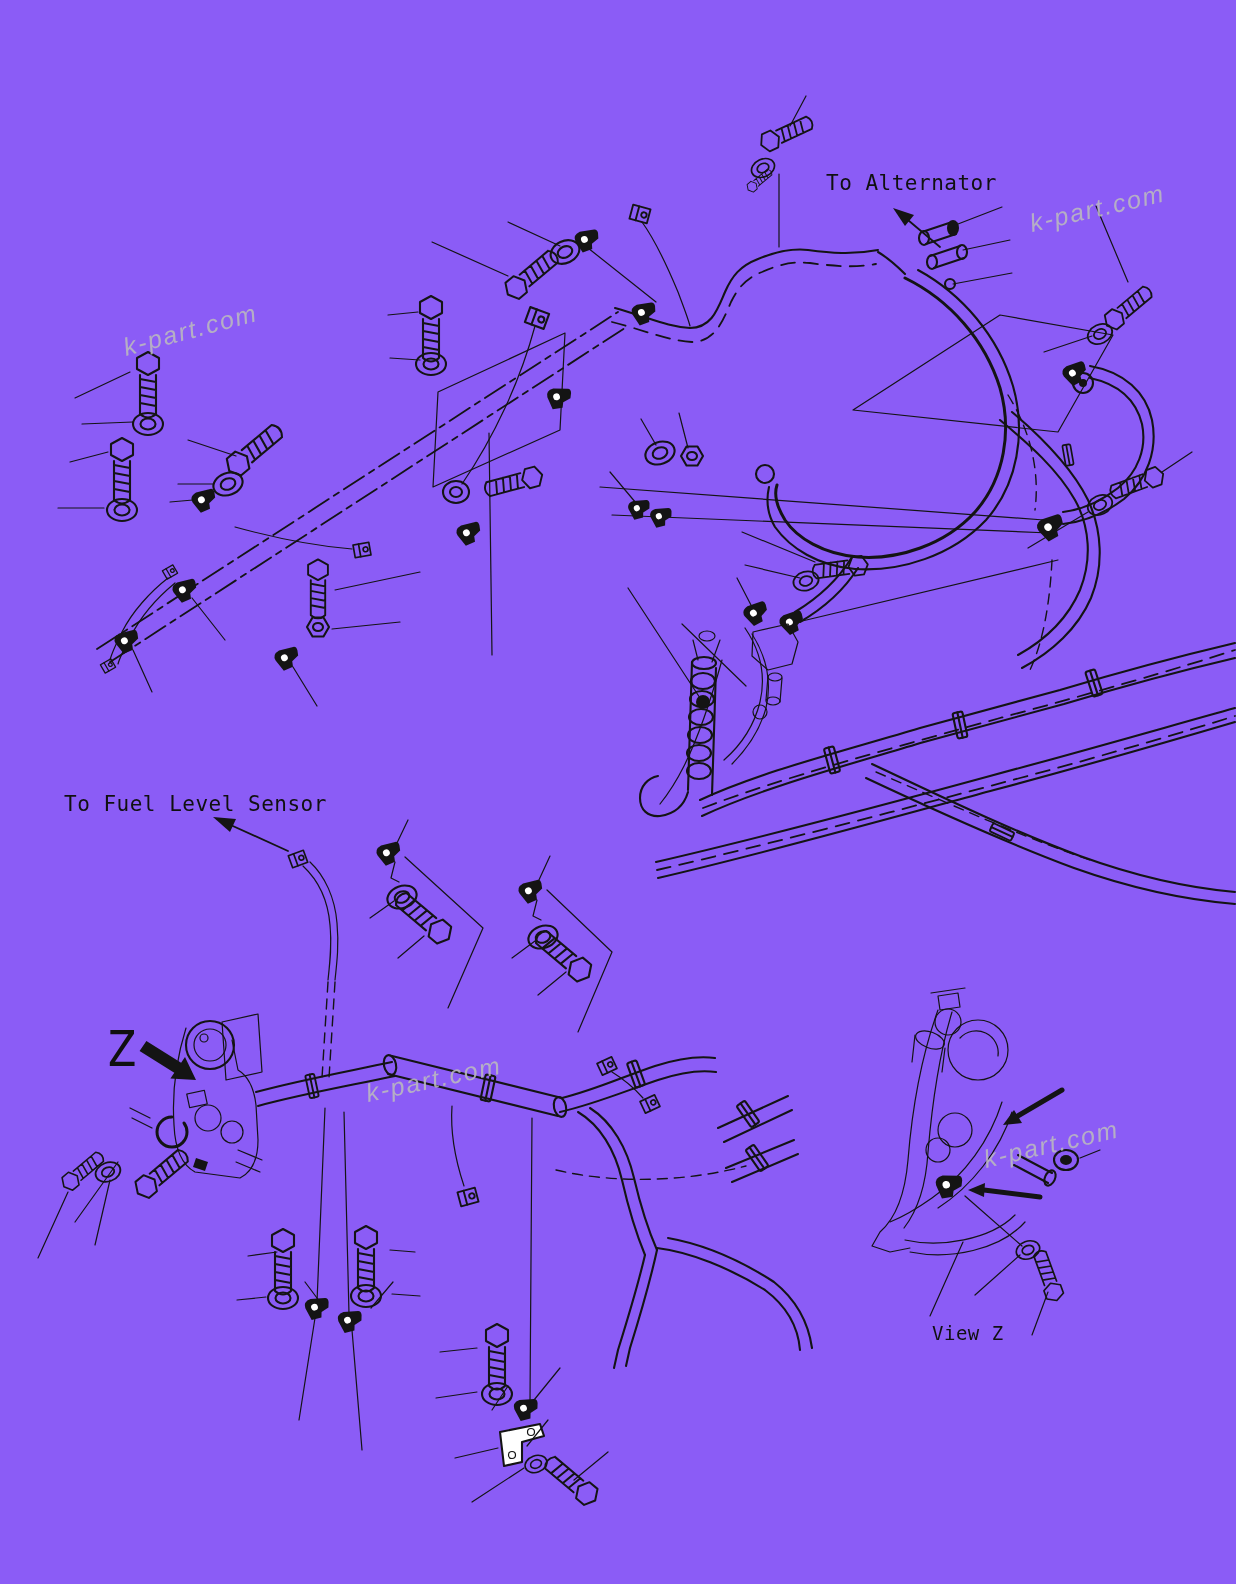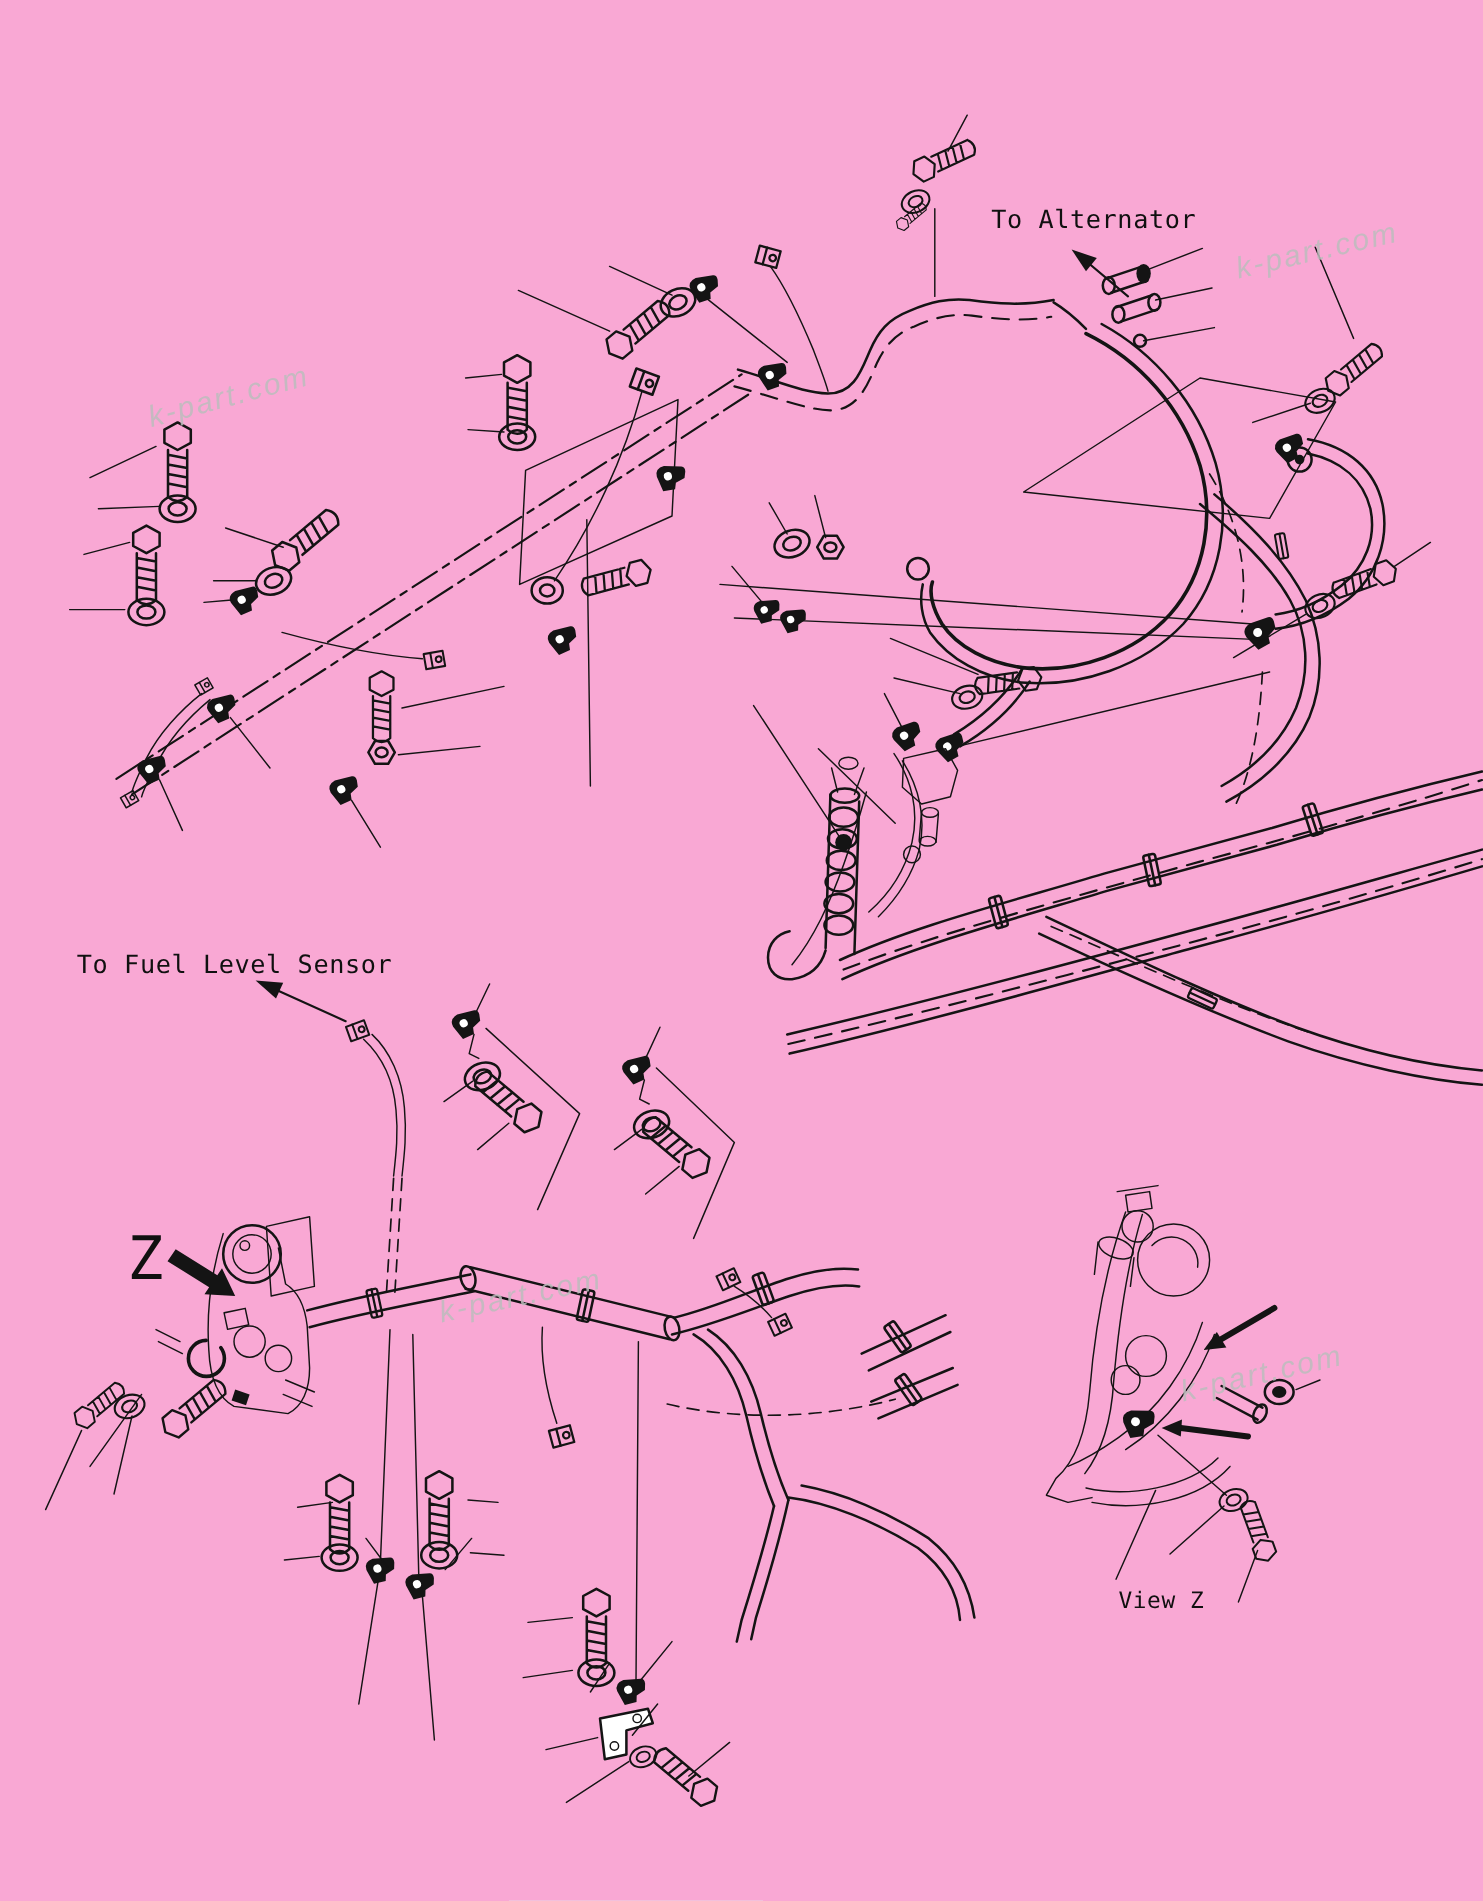--- a/index.html
+++ b/index.html
@@ -1,16 +1,16 @@
 <!DOCTYPE html>
 <html><head>
 <meta charset="utf-8">
 <style>
   html,body{margin:0;padding:0;background:#e8e8e8;}
-  .stage{position:relative;width:1236px;height:1584px;background:#f9a8d4;margin:0 auto;overflow:hidden;}
+  .stage{position:relative;width:1236px;height:1584px;background:#8b5cf6;margin:0 auto;overflow:hidden;}
   svg{position:absolute;left:0;top:0;}
   .art{stroke:#141414;fill:none;stroke-width:2.1;stroke-linecap:round;stroke-linejoin:round;}
   .t{stroke-width:1.2;}
   .thick{stroke-width:3;}
   .dd{stroke-dasharray:24 6 6 6;stroke-width:1.8;}
   .dsh{stroke-dasharray:14 9;stroke-width:1.8;}
   .dshT{stroke-dasharray:10 7;stroke-width:1.4;}
   .blk{fill:#141414;stroke:none;}
   .wht{fill:#ffffff;}
   text{user-select:none;}

